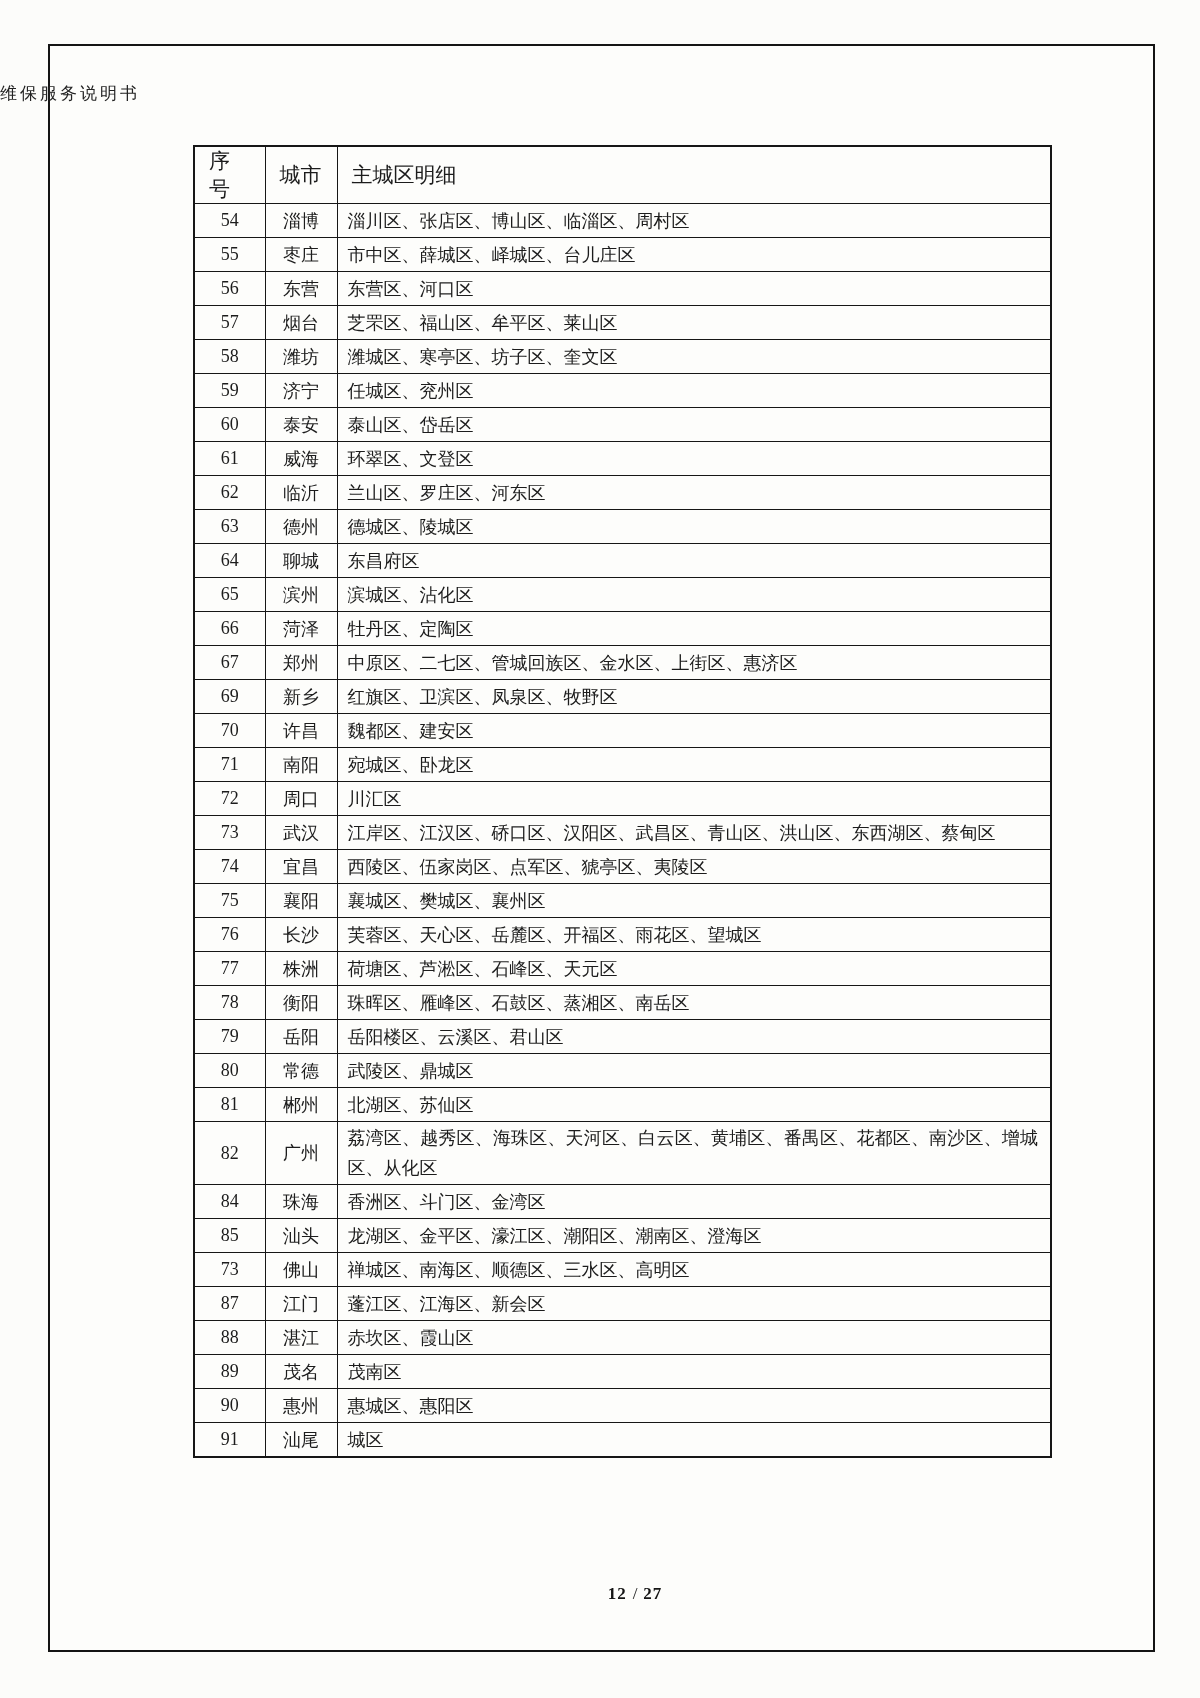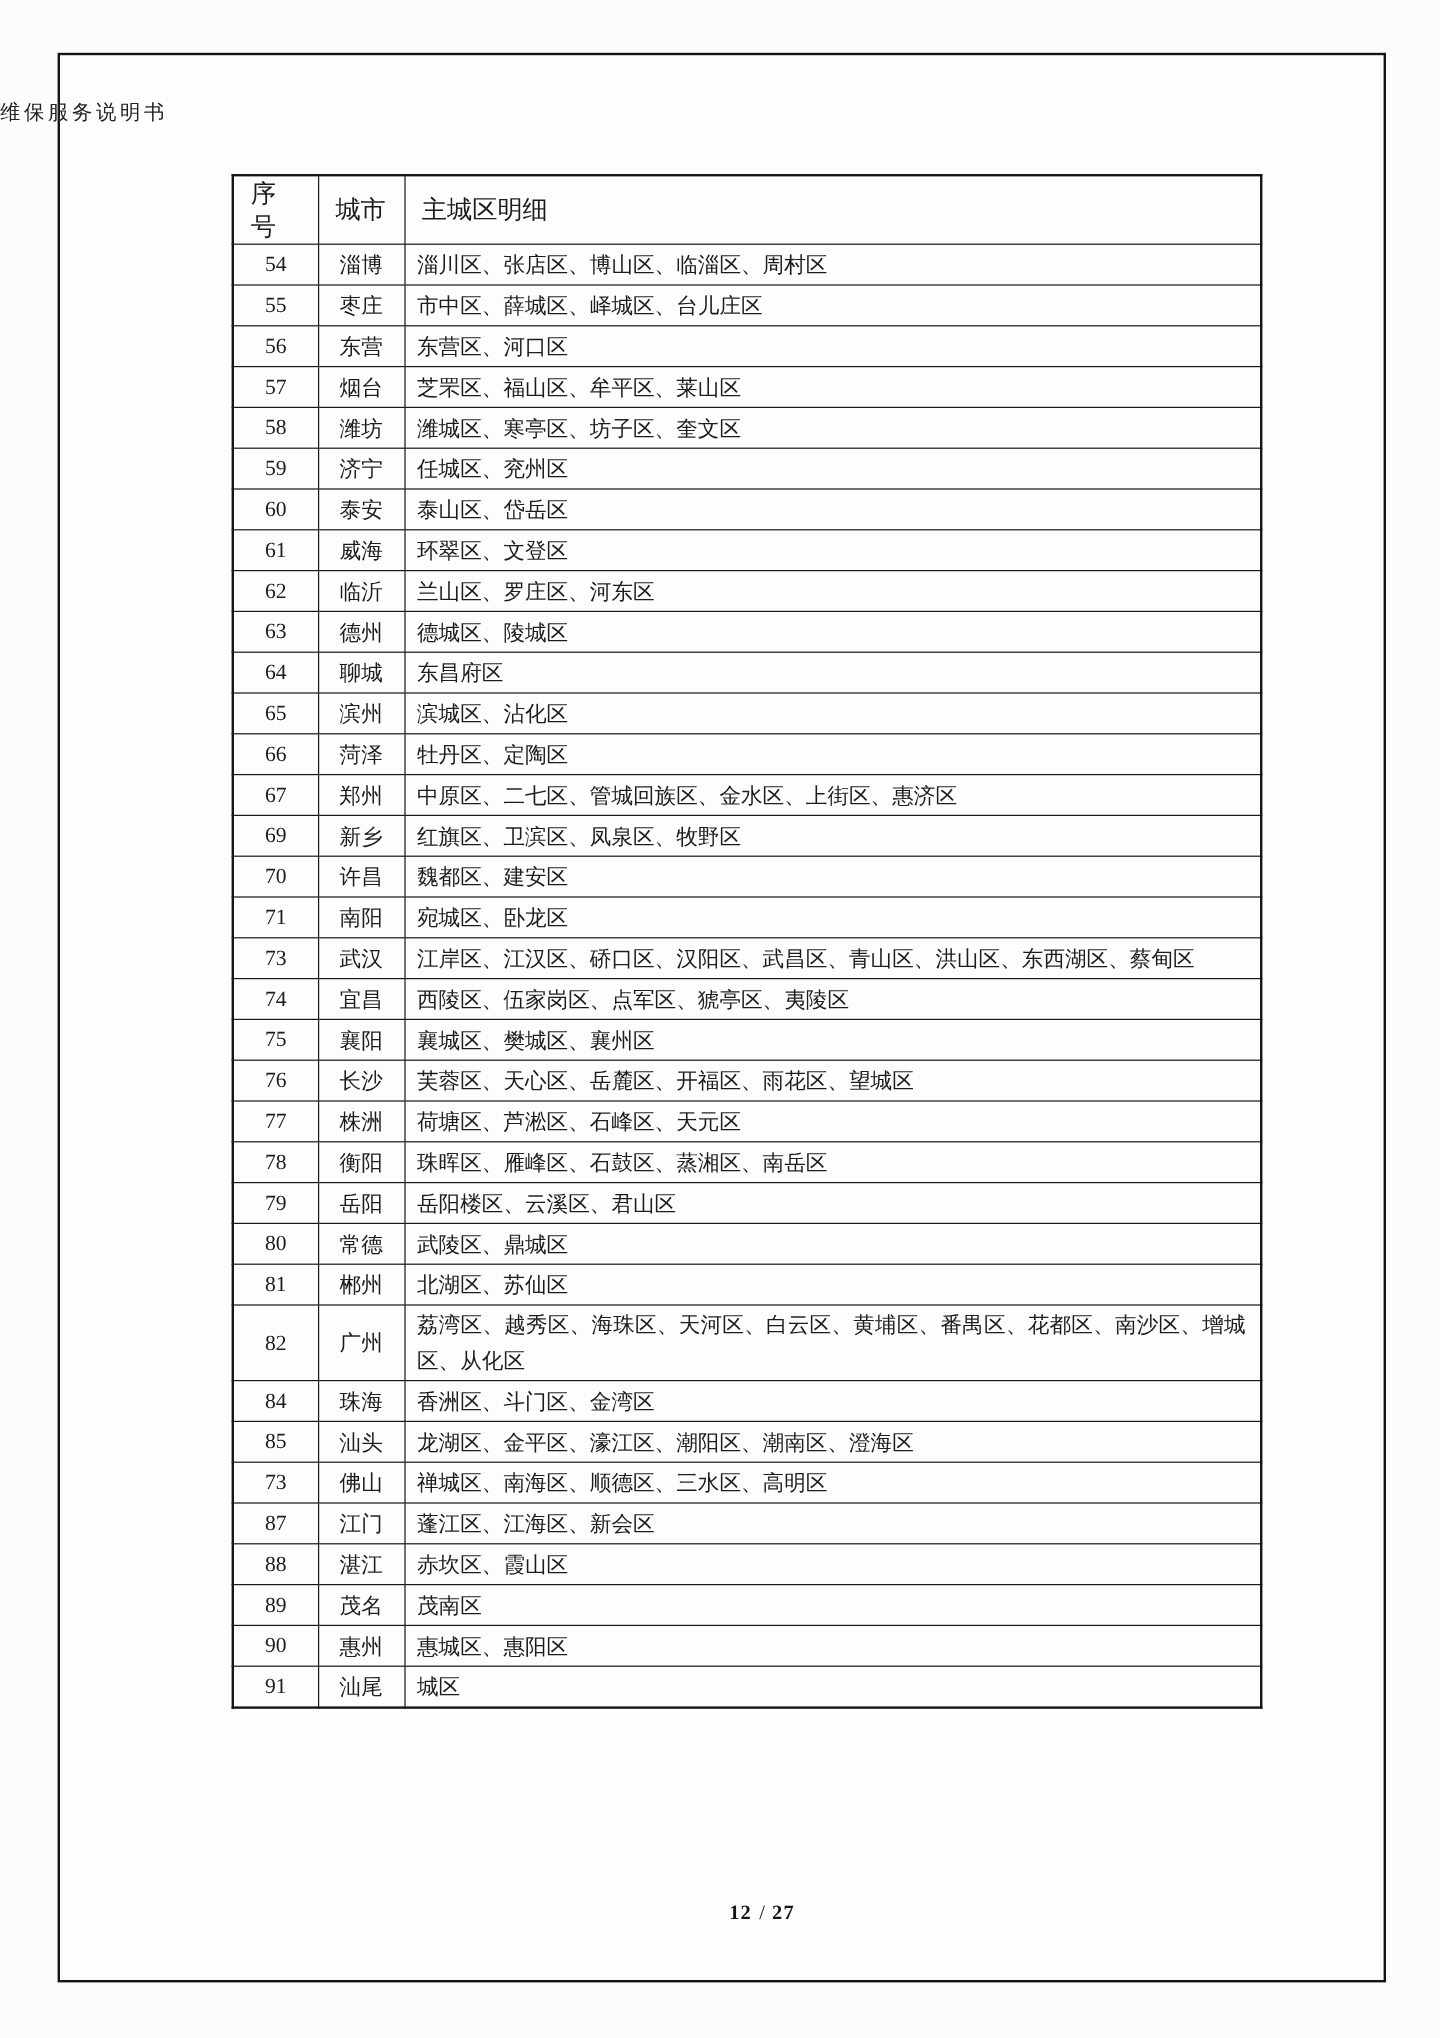--- a/index.html
+++ b/index.html
@@ -187,20 +187,25 @@
           <td class="td-no">70</td>
           <td class="td-city">许昌</td>
           <td class="td-districts">魏都区、建安区</td>
         </tr>
         <tr>
           <td class="td-no">71</td>
           <td class="td-city">南阳</td>
           <td class="td-districts">宛城区、卧龙区</td>
         </tr>
         <tr>
+          <td class="td-no">72</td>
+          <td class="td-city">周口</td>
+          <td class="td-districts">川汇区</td>
+        </tr>
+        <tr>
           <td class="td-no">73</td>
           <td class="td-city">武汉</td>
           <td class="td-districts">江岸区、江汉区、硚口区、汉阳区、武昌区、青山区、洪山区、东西湖区、蔡甸区</td>
         </tr>
         <tr>
           <td class="td-no">74</td>
           <td class="td-city">宜昌</td>
           <td class="td-districts">西陵区、伍家岗区、点军区、猇亭区、夷陵区</td>
         </tr>
         <tr>

